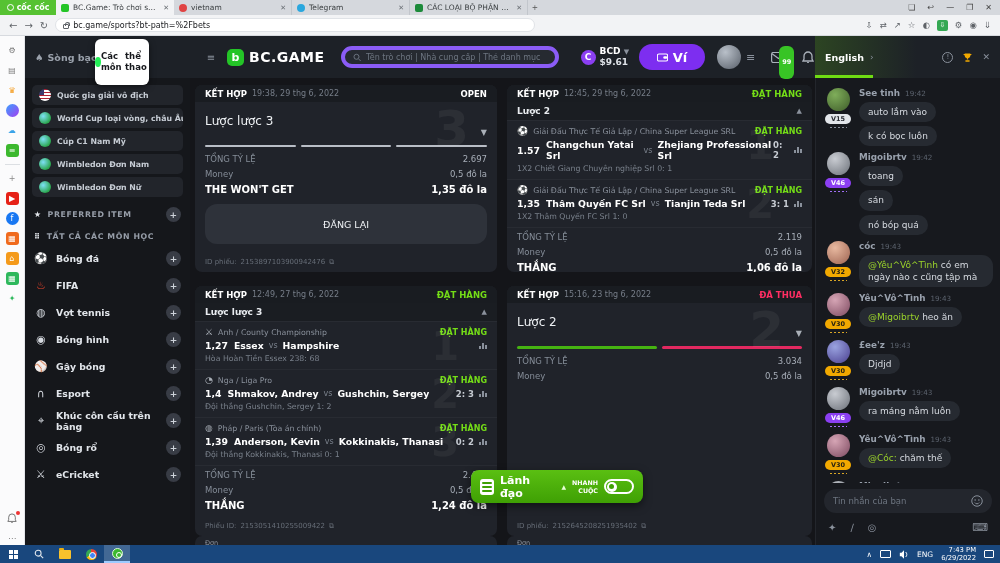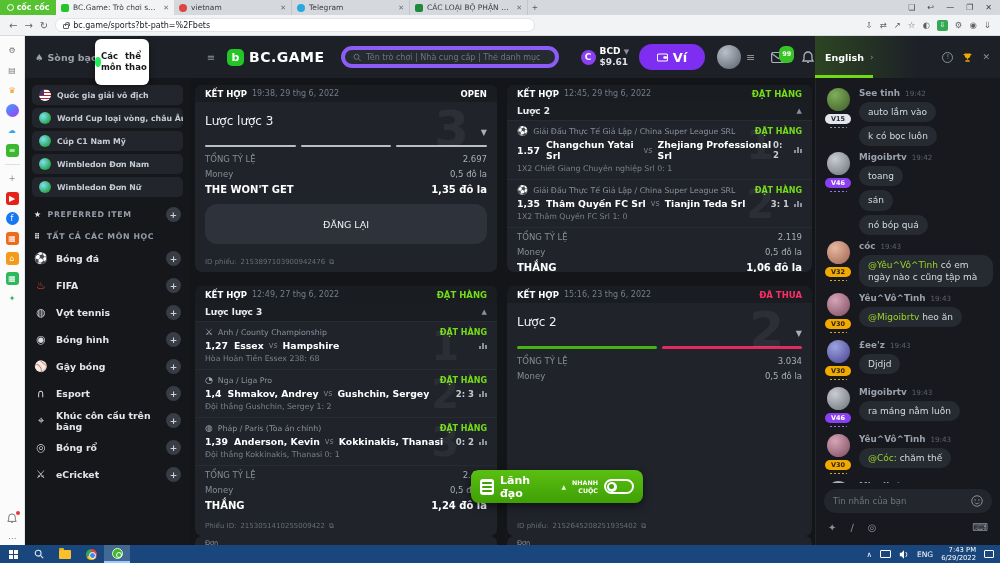--- a/index.html
+++ b/index.html
@@ -48,21 +48,21 @@
 .search input::placeholder{color:#6d7580}
 .cur{margin-left:22px;display:flex;align-items:center;gap:4px}
 .coin{width:15px;height:15px;border-radius:50%;background:#8b3ff2;color:#fff;font-size:9px;font-weight:bold;display:flex;align-items:center;justify-content:center}
 .curtxt{color:#fff;font-size:9px;font-weight:bold;line-height:1.2}
 .curtxt .bal{color:#dfe3e8;font-weight:bold}
 .chev{color:#8a919c;font-size:7px}
 .vibtn{margin-left:10px;width:66px;height:26px;background:#7d2ef0;border-radius:13px;color:#fff;font-size:13px;font-weight:bold;display:flex;align-items:center;justify-content:center;gap:5px}
 .avatar-h{margin-left:12px;width:24px;height:24px;border-radius:50%;background:radial-gradient(circle at 35% 30%,#b9c0c9,#585f69)}
 .hlist{color:#8a919c;font-size:11px;margin-left:5px}
 .hicon{position:relative;margin-left:16px;color:#aab1ba}
-.badge99{position:absolute;top:-6px;right:-8px;background:#38c425;color:#fff;font-size:6.5px;font-weight:bold;border-radius:6px;padding:4px 3px;line-height:9px}
+.badge99{position:absolute;top:-6px;right:-8px;background:#38c425;color:#fff;font-size:6.5px;font-weight:bold;border-radius:6px;padding:12px 3px;line-height:9px}
 .planebtn{margin-left:16px;width:22px;height:22px;border-radius:50%;background:#2a2e35;display:flex;align-items:center;justify-content:center}
 
 .chathead{position:absolute;right:0;top:0;width:185px;height:42px;background:linear-gradient(90deg,rgba(84,160,22,.28),rgba(0,0,0,0) 55%),#1d2127;display:flex;align-items:center;padding:0 10px;z-index:5}
 .chathead .lang{color:#fff;font-weight:bold;font-size:9.5px}
 .chathead .more{color:#8a919c;font-size:9px;margin-left:6px}
 .chathead .sp{margin-left:auto;display:flex;align-items:center;gap:9px}
 .bangico{width:11px;height:11px;border:1px solid #8a919c;border-radius:50%;color:#8a919c;font-size:7px;display:flex;align-items:center;justify-content:center}
 .closex{color:#8a919c;font-size:9px}
 .greenline{position:absolute;left:0;bottom:0;width:58px;height:3px;background:#6fdc13}
 

